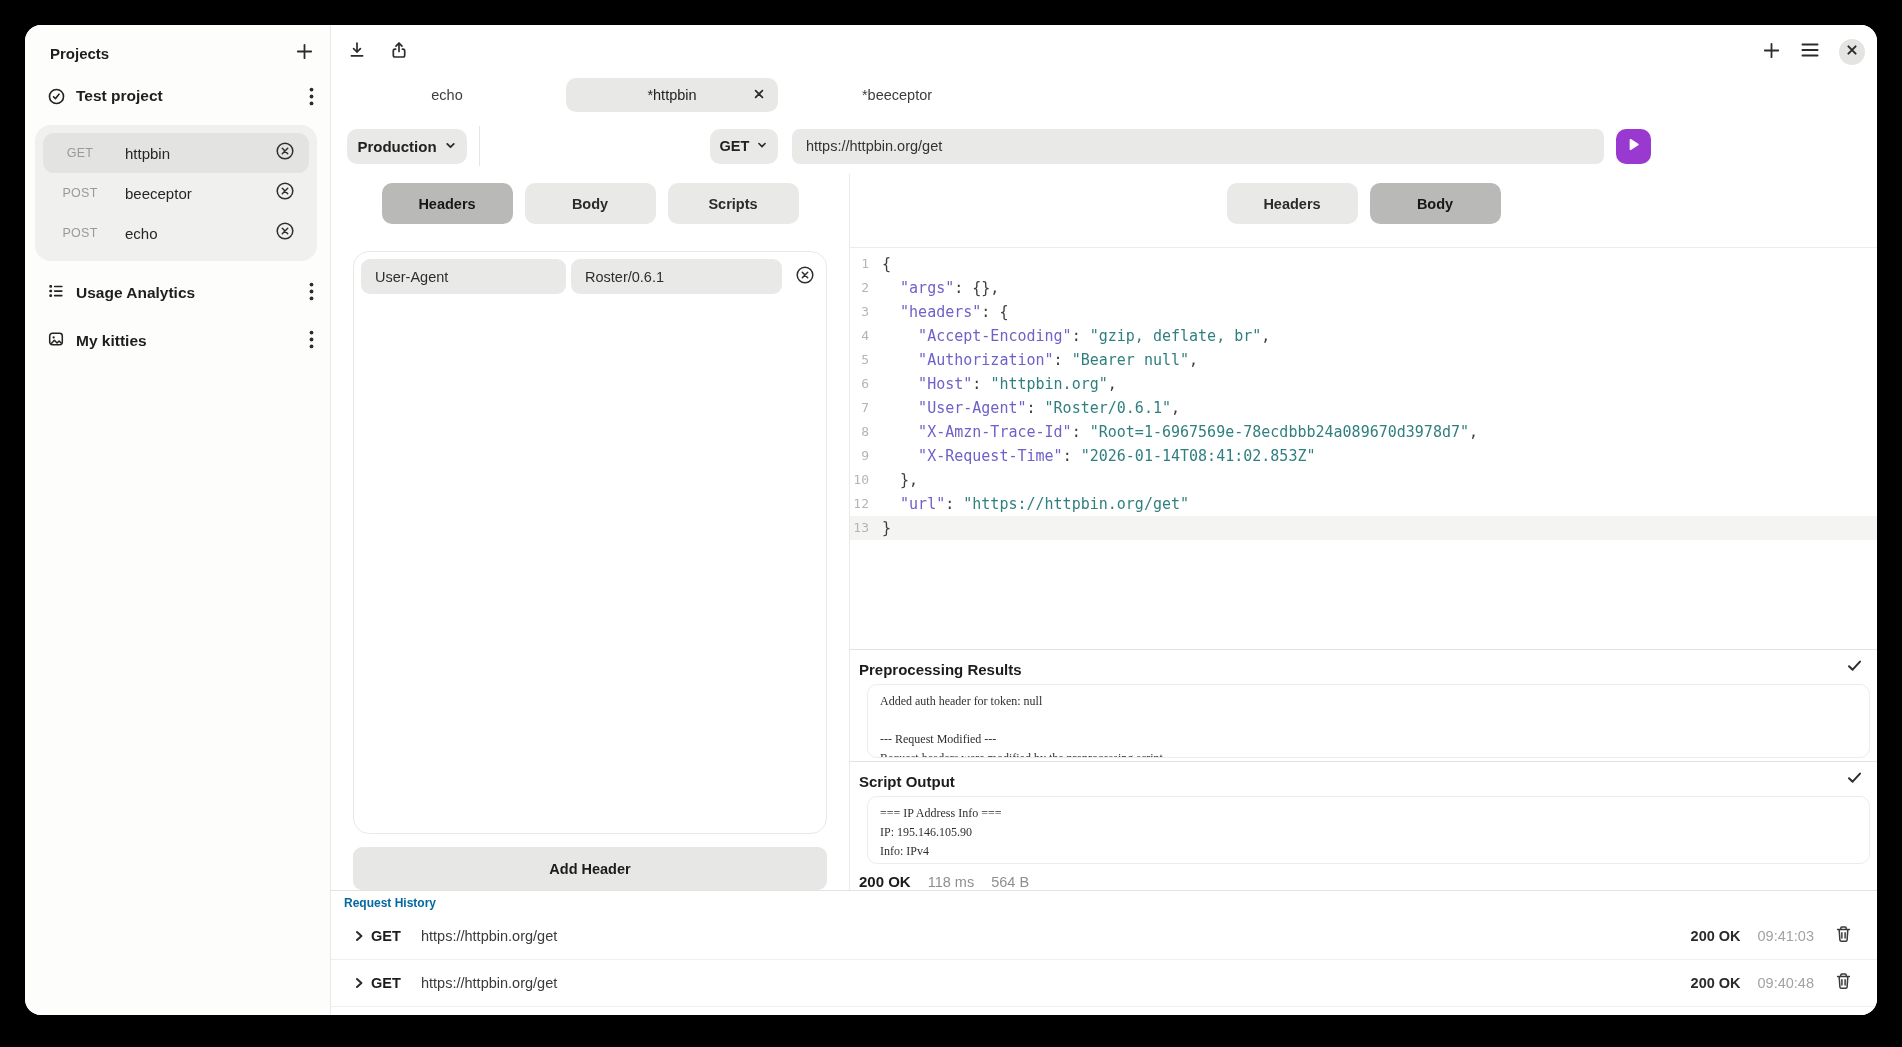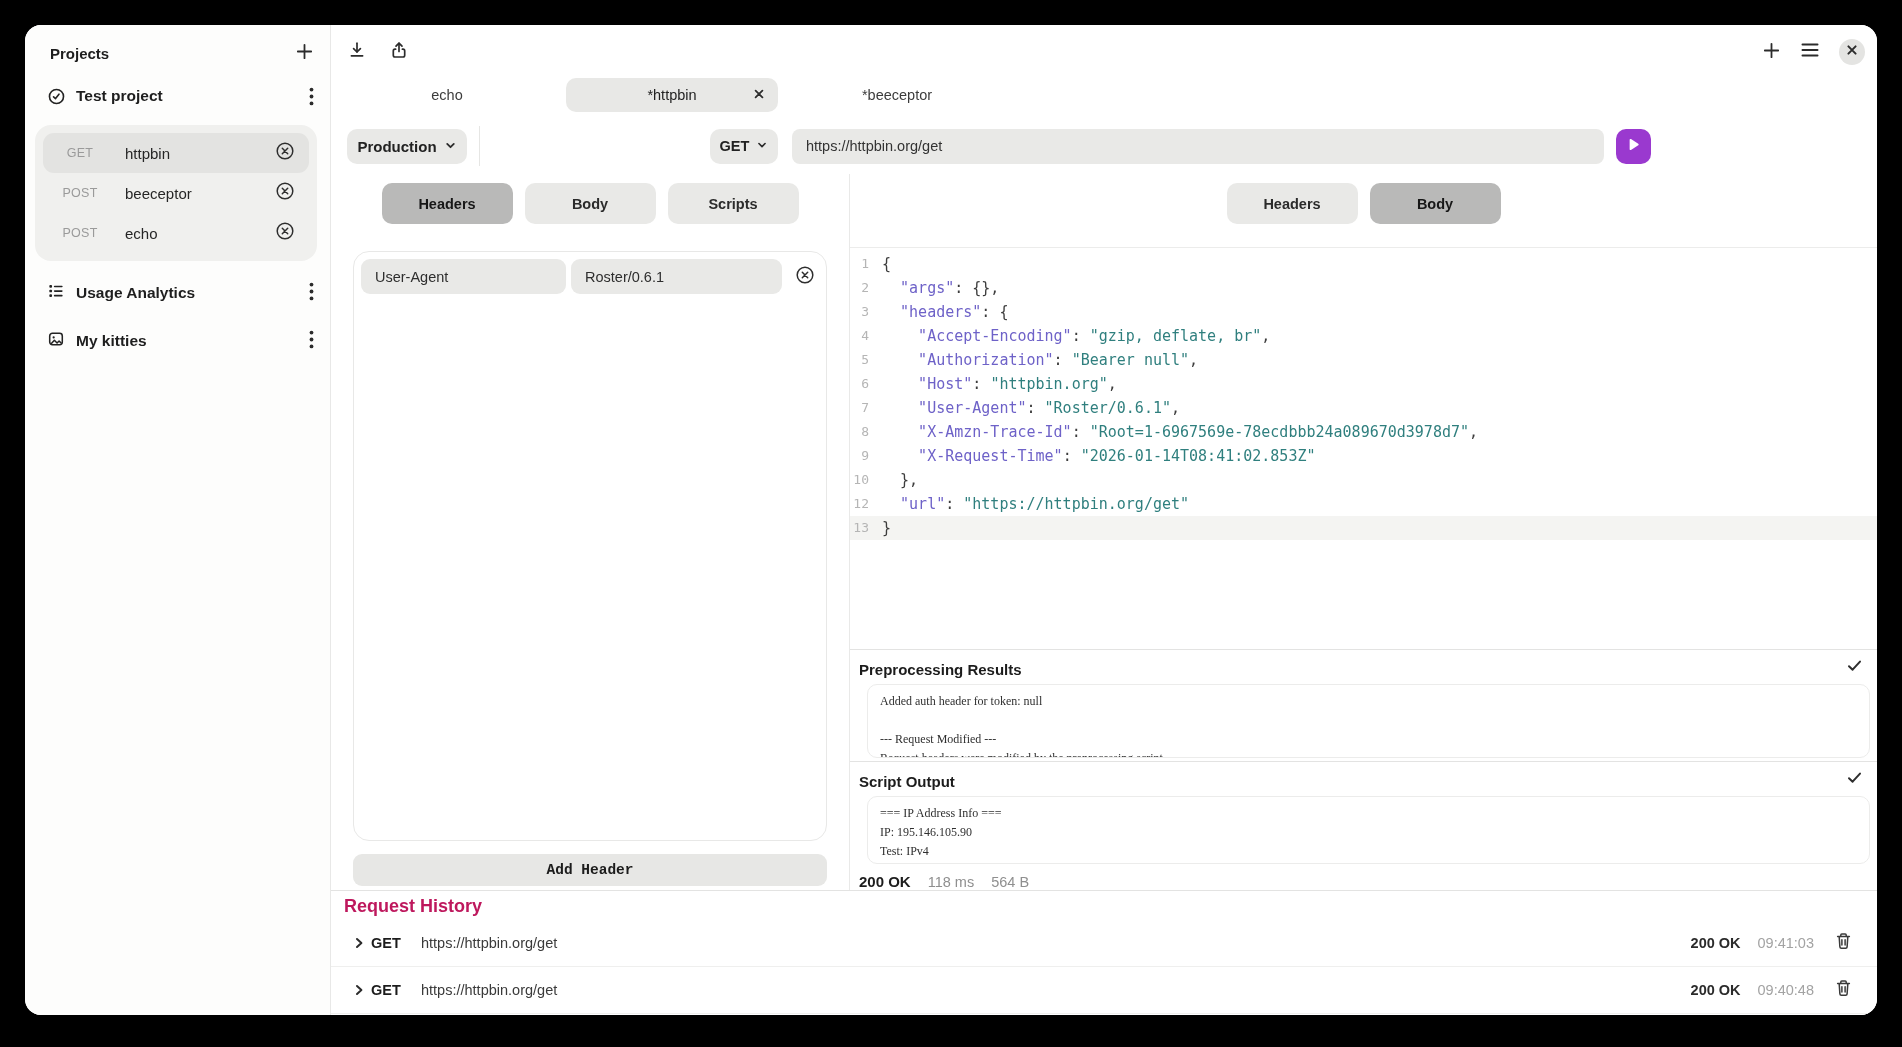--- a/index.html
+++ b/index.html
@@ -51,21 +51,21 @@
   .left-panel{width:518px;min-width:518px;display:flex;flex-direction:column;padding:9px 22px 0 22px;box-sizing:border-box}
   .panel-tabs{display:flex;gap:12px;justify-content:center}
   .ptab{width:131px;height:41px;border-radius:10px;background:#e9e9e7;display:flex;align-items:center;justify-content:center;font-size:14.5px;font-weight:700;color:#2b2b2b;border:none;cursor:pointer;font-family:inherit}
   .ptab.active{background:#b9b9b8;color:#171717}
   .headers-box{margin-top:27px;height:590px;border:1px solid #e8e8e7;border-radius:16px;padding:7px;box-sizing:border-box}
   .hrow{display:flex;align-items:center}
   .hinput{height:35px;background:#e9e9e7;border:none;border-radius:9px;padding:0 14px;font-size:14.5px;color:#2e2e2e;font-family:inherit;outline:none;box-sizing:border-box}
   .hkey{width:205px}
   .hval{width:211px;margin-left:5px}
   .hrow .icon-btn{margin-left:13px}
-  .add-header{margin-top:13px;height:32px;border:none;border-radius:9px;background:#e7e7e5;font-weight:700;font-size:14.5px;color:#1c1c1c;font-family:Liberation Mono, monospace;cursor:pointer}
+  .add-header{margin-top:13px;height:43px;border:none;border-radius:9px;background:#e7e7e5;font-weight:700;font-size:14.5px;color:#1c1c1c;font-family:Liberation Sans, sans-serif;cursor:pointer}
   .right-panel{flex:1;min-width:0;border-left:1px solid #e9e9e8;display:flex;flex-direction:column;padding-top:9px}
   .code-area{margin-top:23px;border-top:1px solid #ececeb;height:409px;padding-top:4px;box-sizing:border-box;
     font-family:"DejaVu Sans Mono","Liberation Mono",monospace;font-size:15px;line-height:24px;overflow:hidden}
   .code-line{display:flex;white-space:pre}
   .code-line.hl{background:#f4f4f2}
   .lnum{width:19px;min-width:19px;text-align:right;color:#b5b5b5;font-size:13px}
   .lcode{margin-left:13px}
   .c-k{color:#6e62c8}
   .c-v{color:#2f7f7e}
   .c-p{color:#3c3c3c}
@@ -75,21 +75,21 @@
   .log-head .check{margin-left:auto}
   .log-box{margin:0 7px 3px 17px;border:1px solid #ececeb;border-radius:10px;padding:7px 12px;box-sizing:border-box;overflow:hidden;
     font-family:Liberation Serif, serif;font-size:12px;line-height:19px;color:#2f2f2f}
   .log-box.preproc{height:74px}
   .log-box.script{height:68px}
   .status-row{display:flex;align-items:center;gap:17px;padding:6px 0 0 9px;font-size:15px}
   .status-code{font-weight:700;color:#1c1c1c}
   .status-dim{color:#8f8f8f;font-size:14.5px}
   
   .history{border-top:1px solid #e3e3e2;flex:1;display:flex;flex-direction:column}
-  .history-title{padding:5px 10px 3px 13px;font-weight:700;font-size:18px;color:#be185d}
+  .history-title{padding:5px 10px 3px 13px;font-weight:700;font-size:12px;color:#0369a1}
   .hist-row{display:flex;align-items:center;height:46px;border-bottom:1px solid #efefee;padding:0 25px 0 21px}
   .hist-chevron{display:flex;align-items:center}
   .hist-method{font-weight:700;font-size:14.5px;color:#1c1c1c;margin-left:5px;width:50px}
   .hist-url{font-size:14.5px;color:#3a3a3a}
   .hist-status{margin-left:auto;font-weight:700;font-size:14.5px;color:#2b2b2b}
   .hist-time{margin-left:17px;font-size:14.5px;color:#a3a3a3}
   .hist-trash{margin-left:21px}
 </style>
 </head>
 <body>
@@ -356,21 +356,21 @@
             <span class="log-title">Script Output</span>
             <span class="check">
               <svg width="17" height="17" viewBox="0 0 17 17" fill="none" stroke="#2e2e2e" stroke-width="2" stroke-linecap="round" stroke-linejoin="round">
                   <path d="M3 9.3l3.6 3.4L14 4.6"></path>
                 </svg>
             </span>
           </div>
           <div class="log-box script" id="script-lines">
               <div class="mono-line">=== IP Address Info ===</div>
               <div class="mono-line">IP: 195.146.105.90</div>
-              <div class="mono-line">Test: IPv4</div>
+              <div class="mono-line">Info: IPv4</div>
               <div class="mono-line">Location: Amsterdam, Netherlands</div>
             </div>
         </div>
 
         <div class="status-row">
           <span class="status-code">200 OK</span>
           <span class="status-dim">118 ms</span>
           <span class="status-dim">564 B</span>
         </div>
       </section>

